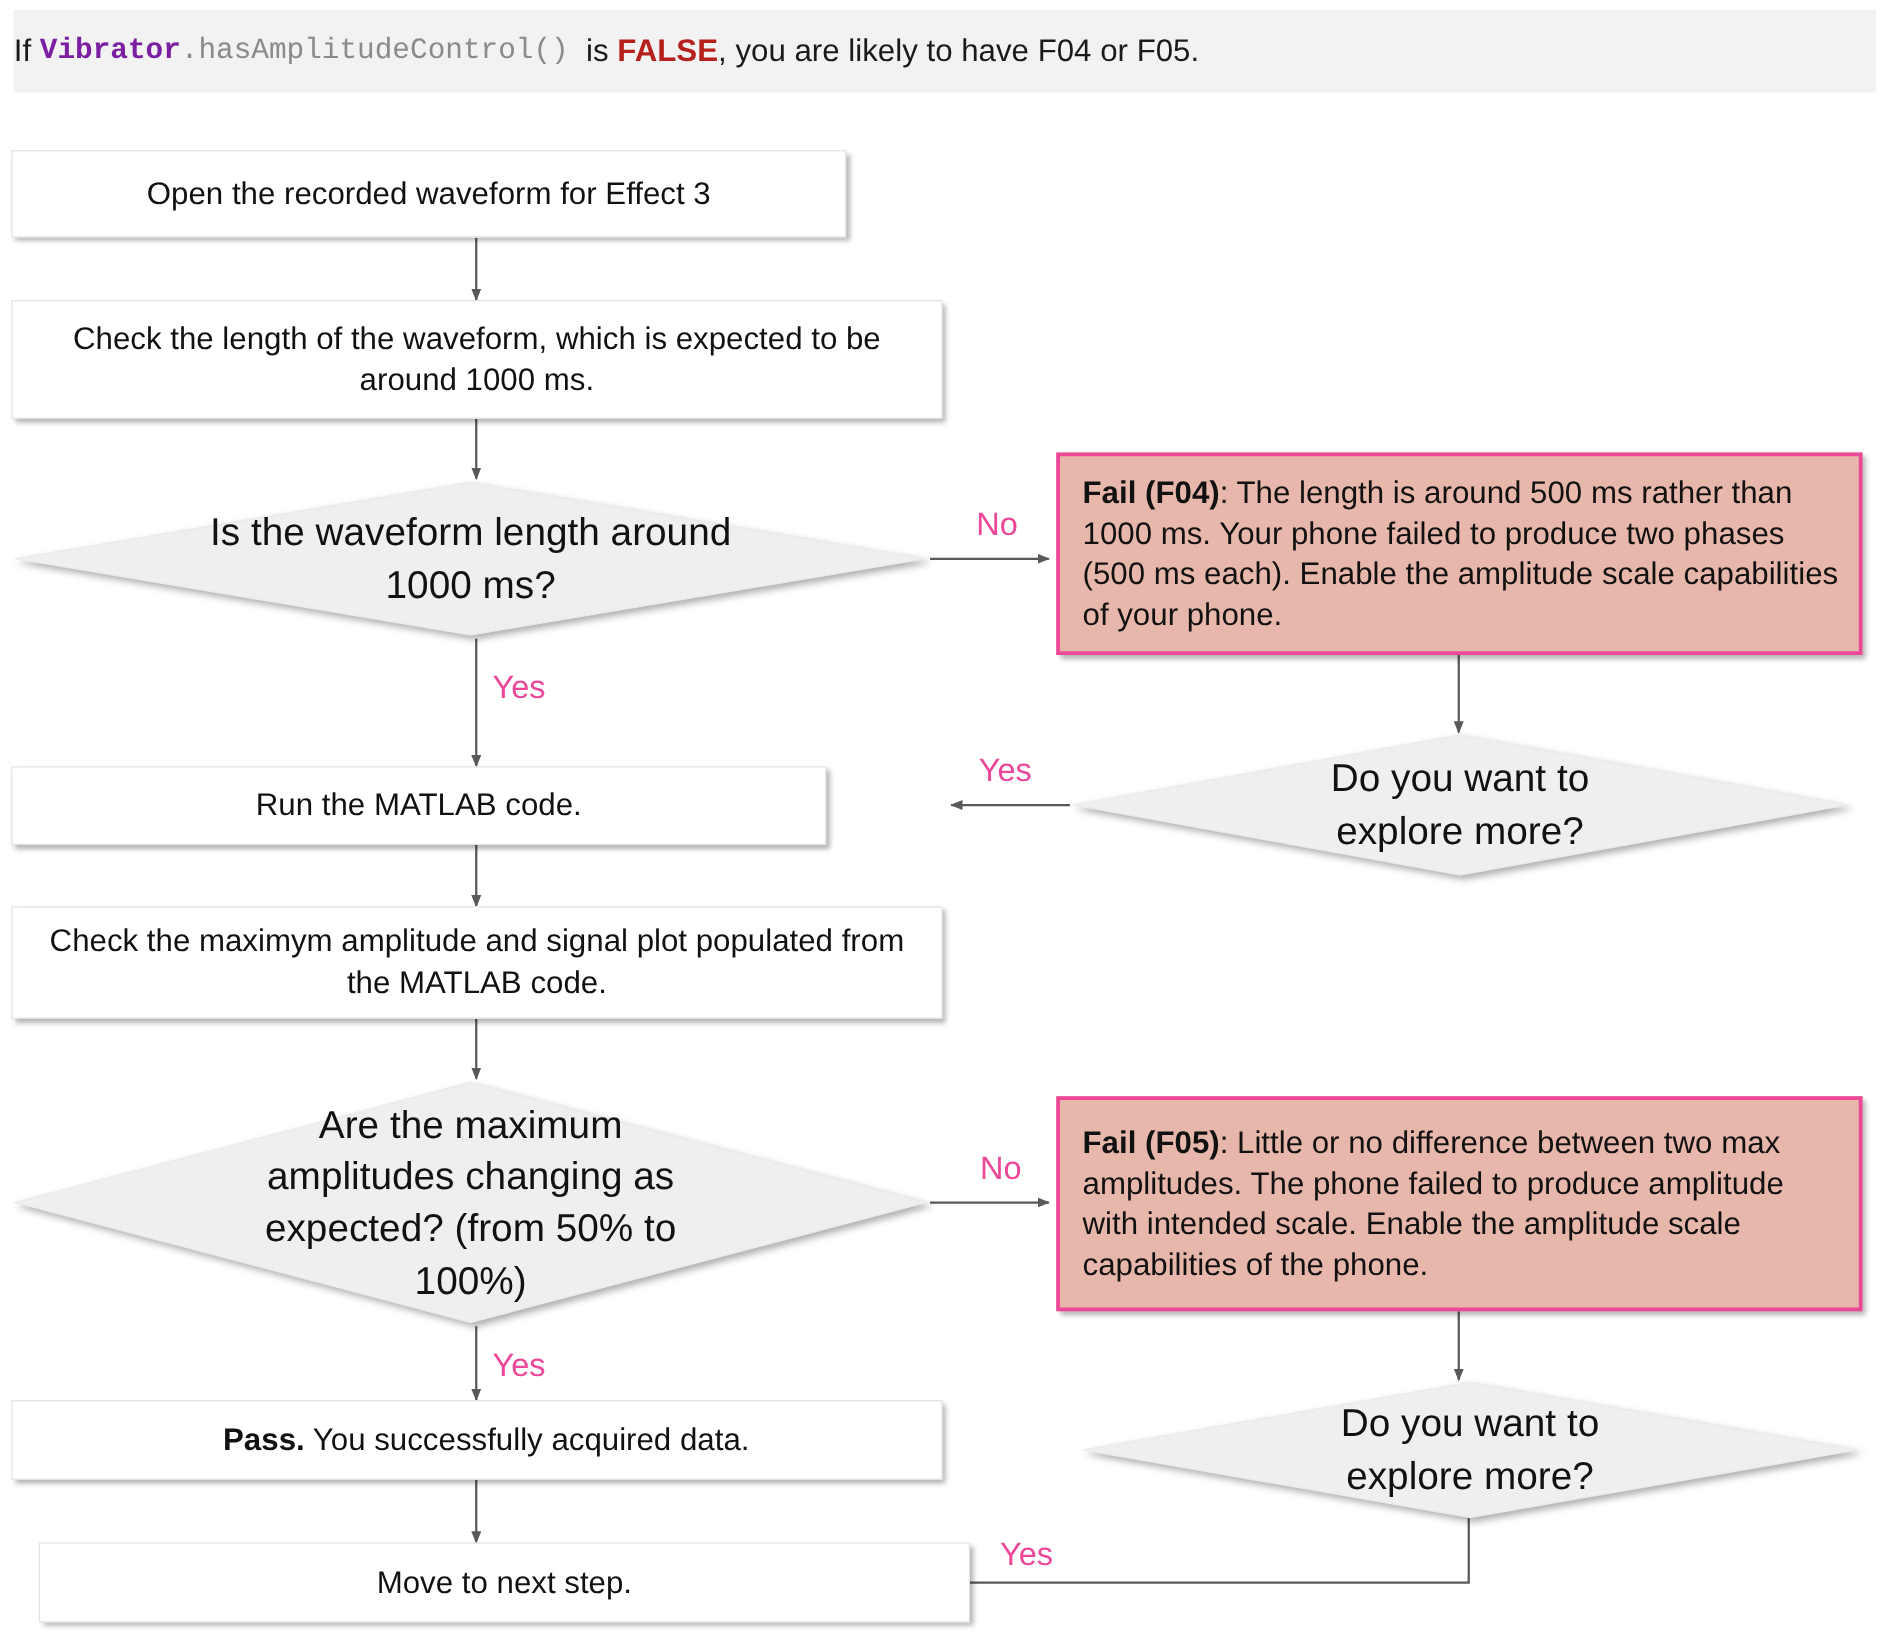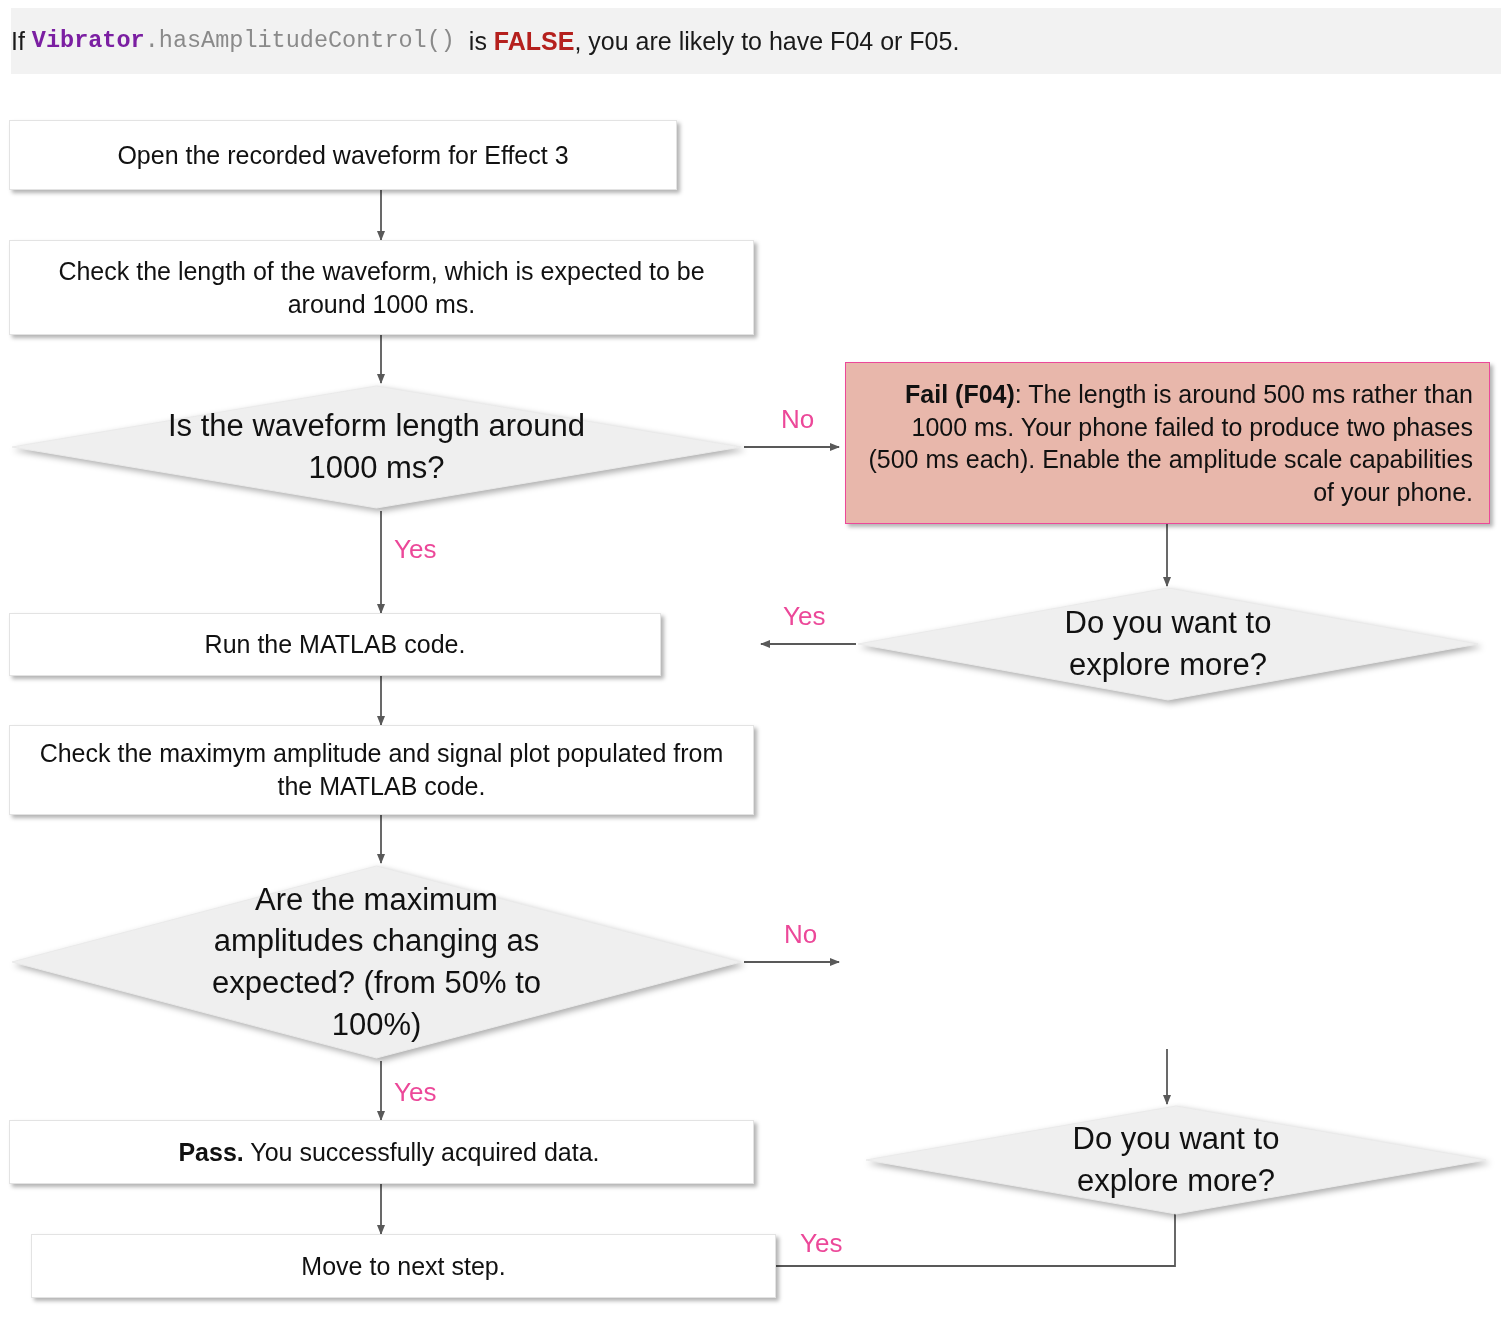--- a/index.html
+++ b/index.html
@@ -56,23 +56,23 @@
     color: #111;
   }
   .box {
     background: #ffffff;
     border: 1px solid #e3e3e3;
     box-shadow: 3px 3px 4px rgba(0,0,0,0.30);
     padding: 6px 14px;
   }
   .fail {
     background: #e8b7ab;
-    border: 1px solid #ec4899;
+    border: 3px solid #ec4899;
     box-shadow: 3px 3px 4px rgba(0,0,0,0.30);
-    text-align: right;
+    text-align: left;
     justify-content: flex-start;
     padding: 10px 16px 10px 18px;
     line-height: 1.30;
   }
   .fail b { font-weight: bold; }
 
   
   .diamond-wrap { position: absolute; }
   .diamond-wrap svg { position: absolute; left: 0; top: 0; overflow: visible; }
   .diamond-label {
@@ -191,20 +191,23 @@
 
   <div class="diamond-wrap" style="left:856px; top:586px; width:624px; height:116px;">
     <svg width="624" height="116" viewBox="0 0 624 116">
       <polygon points="312,2 622,58 312,114 2,58" fill="#efefef" stroke="#eaeaea" stroke-width="1" style="filter: drop-shadow(3px 3px 3px rgba(0,0,0,0.32));"></polygon>
     </svg>
     <div class="diamond-label">
       <span style="max-width:310px;">Do you want to explore more?</span>
     </div>
   </div>
 
+  <div class="node fail" style="left:845px; top:877px; width:645px; height:172px;">
+    <span><b>Fail (F05)</b><span>: Little or no difference between two max amplitudes. The phone failed to produce amplitude with intended scale. Enable the amplitude scale capabilities of the phone.</span></span>
+  </div>
 
   <div class="diamond-wrap" style="left:864px; top:1104px; width:624px; height:112px;">
     <svg width="624" height="112" viewBox="0 0 624 112">
       <polygon points="312,2 622,56 312,110 2,56" fill="#efefef" stroke="#eaeaea" stroke-width="1" style="filter: drop-shadow(3px 3px 3px rgba(0,0,0,0.32));"></polygon>
     </svg>
     <div class="diamond-label">
       <span style="max-width:310px;">Do you want to explore more?</span>
     </div>
   </div>
 

